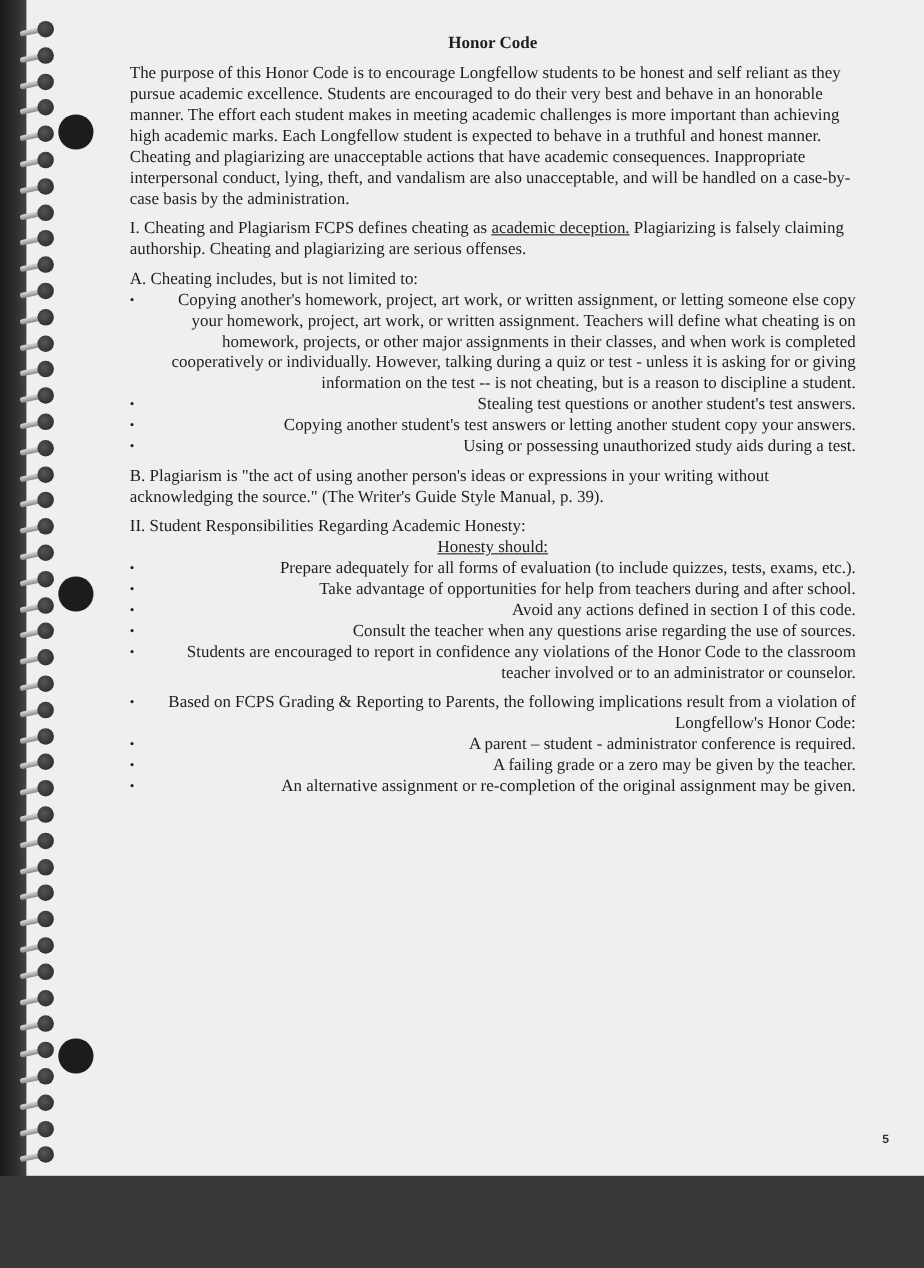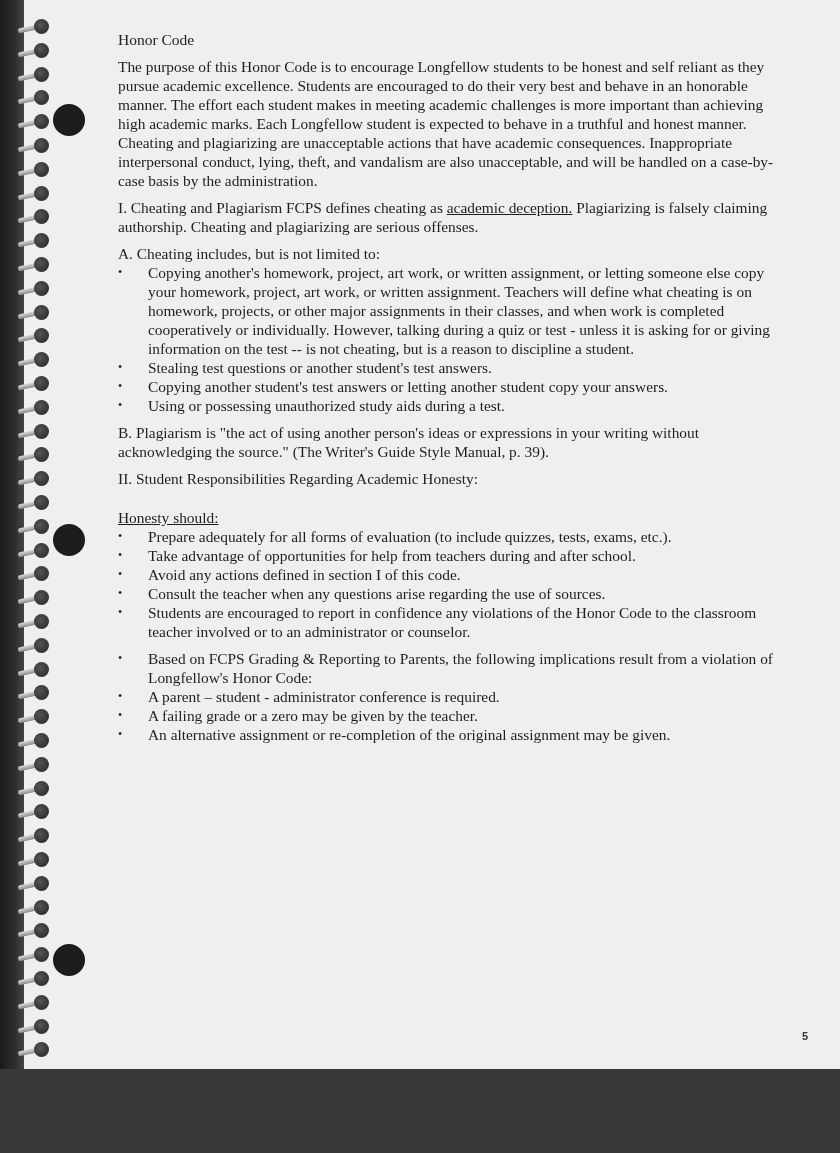--- a/index.html
+++ b/index.html
@@ -4,25 +4,25 @@
 <style>
   html, body { margin:0; padding:0; }
   body { width:840px; height:1153px; background:#3a3a3a; position:relative; overflow:hidden; font-family:"Liberation Serif", serif; }
   .page { position:absolute; left:22px; top:0; width:818px; height:1069px; background:#efefef; }
   .binding { position:absolute; left:0; top:0; width:24px; height:1075px; background:linear-gradient(90deg,#1a1a1a 0%,#2e2e2e 60%,#444 100%); }
   .ring { position:absolute; left:18px; width:30px; height:16px; }
   .ring .wire { position:absolute; left:0; top:7px; width:24px; height:5px; background:linear-gradient(180deg,#ddd,#888); transform:rotate(-12deg); border-radius:2px; }
   .ring .knob { position:absolute; left:16px; top:0; width:15px; height:15px; border-radius:50%; background:radial-gradient(circle at 40% 40%,#555,#222); }
   .hole { position:absolute; left:53px; width:32px; height:32px; border-radius:50%; background:#1c1c1c; }
   .content { position:absolute; left:118px; top:30px; width:660px; color:#1e1e1e; font-size:15.4px; line-height:19px; }
-  h1 { font-size:15.5px; font-weight:normal; text-align:left; margin:0 0 8px 0; }
+  h1 { font-size:15.5px; font-weight:bold; text-align:center; margin:0 0 8px 0; }
   p { margin:0 0 8px 0; }
   .sec-title { font-weight:normal; }
-  .u { text-decoration:underline; }
-  ul { list-style:none; margin:0 0 8px 0; padding:0; }
+  .u { text-decoration:underline;text-align:center; }
+  ul { list-style:none; margin:0 0 8px 0; padding:0;text-align:right; }
   li { position:relative; padding-left:30px; }
   li::before { content:"•"; position:absolute; left:0; top:0; font-size:12px; }
   .pagenum { position:absolute; left:802px; top:1030px; font-family:"Liberation Sans", sans-serif; font-size:11px; font-weight:bold; color:#333; }
   .bottom { position:absolute; left:0; top:1069px; width:840px; height:84px; background:#383838; }
 </style>
 </head>
 <body>
 
 <div class="page"></div>
 <div class="binding"></div>
@@ -216,21 +216,21 @@
 
   <div>A. Cheating includes, but is not limited to:</div>
   <ul>
     <li>Copying another's homework, project, art work, or written assignment, or letting someone else copy your homework, project, art work, or written assignment. Teachers will define what cheating is on homework, projects, or other major assignments in their classes, and when work is completed cooperatively or individually. However, talking during a quiz or test - unless it is asking for or giving information on the test -- is not cheating, but is a reason to discipline a student.</li>
     <li>Stealing test questions or another student's test answers.</li>
     <li>Copying another student's test answers or letting another student copy your answers.</li>
     <li>Using or possessing unauthorized study aids during a test.</li>
   </ul>
   <p>B. Plagiarism is "the act of using another person's ideas or expressions in your writing without acknowledging the source." (The Writer's Guide Style Manual, p. 39).</p>
 
-  <p class="sec-title" style="margin-bottom:20px">II. Student Responsibilities Regarding Academic Honesty:</p>
+  <p class="sec-title" style="margin-bottom:0">II. Student Responsibilities Regarding Academic Honesty:</p>
   <div class="u">Honesty should:</div>
   <ul>
     <li>Prepare adequately for all forms of evaluation (to include quizzes, tests, exams, etc.).</li>
     <li>Take advantage of opportunities for help from teachers during and after school.</li>
     <li>Avoid any actions defined in section I of this code.</li>
     <li>Consult the teacher when any questions arise regarding the use of sources.</li>
     <li>Students are encouraged to report in confidence any violations of the Honor Code to the classroom teacher involved or to an administrator or counselor.</li>
   </ul>
 
   <ul>

